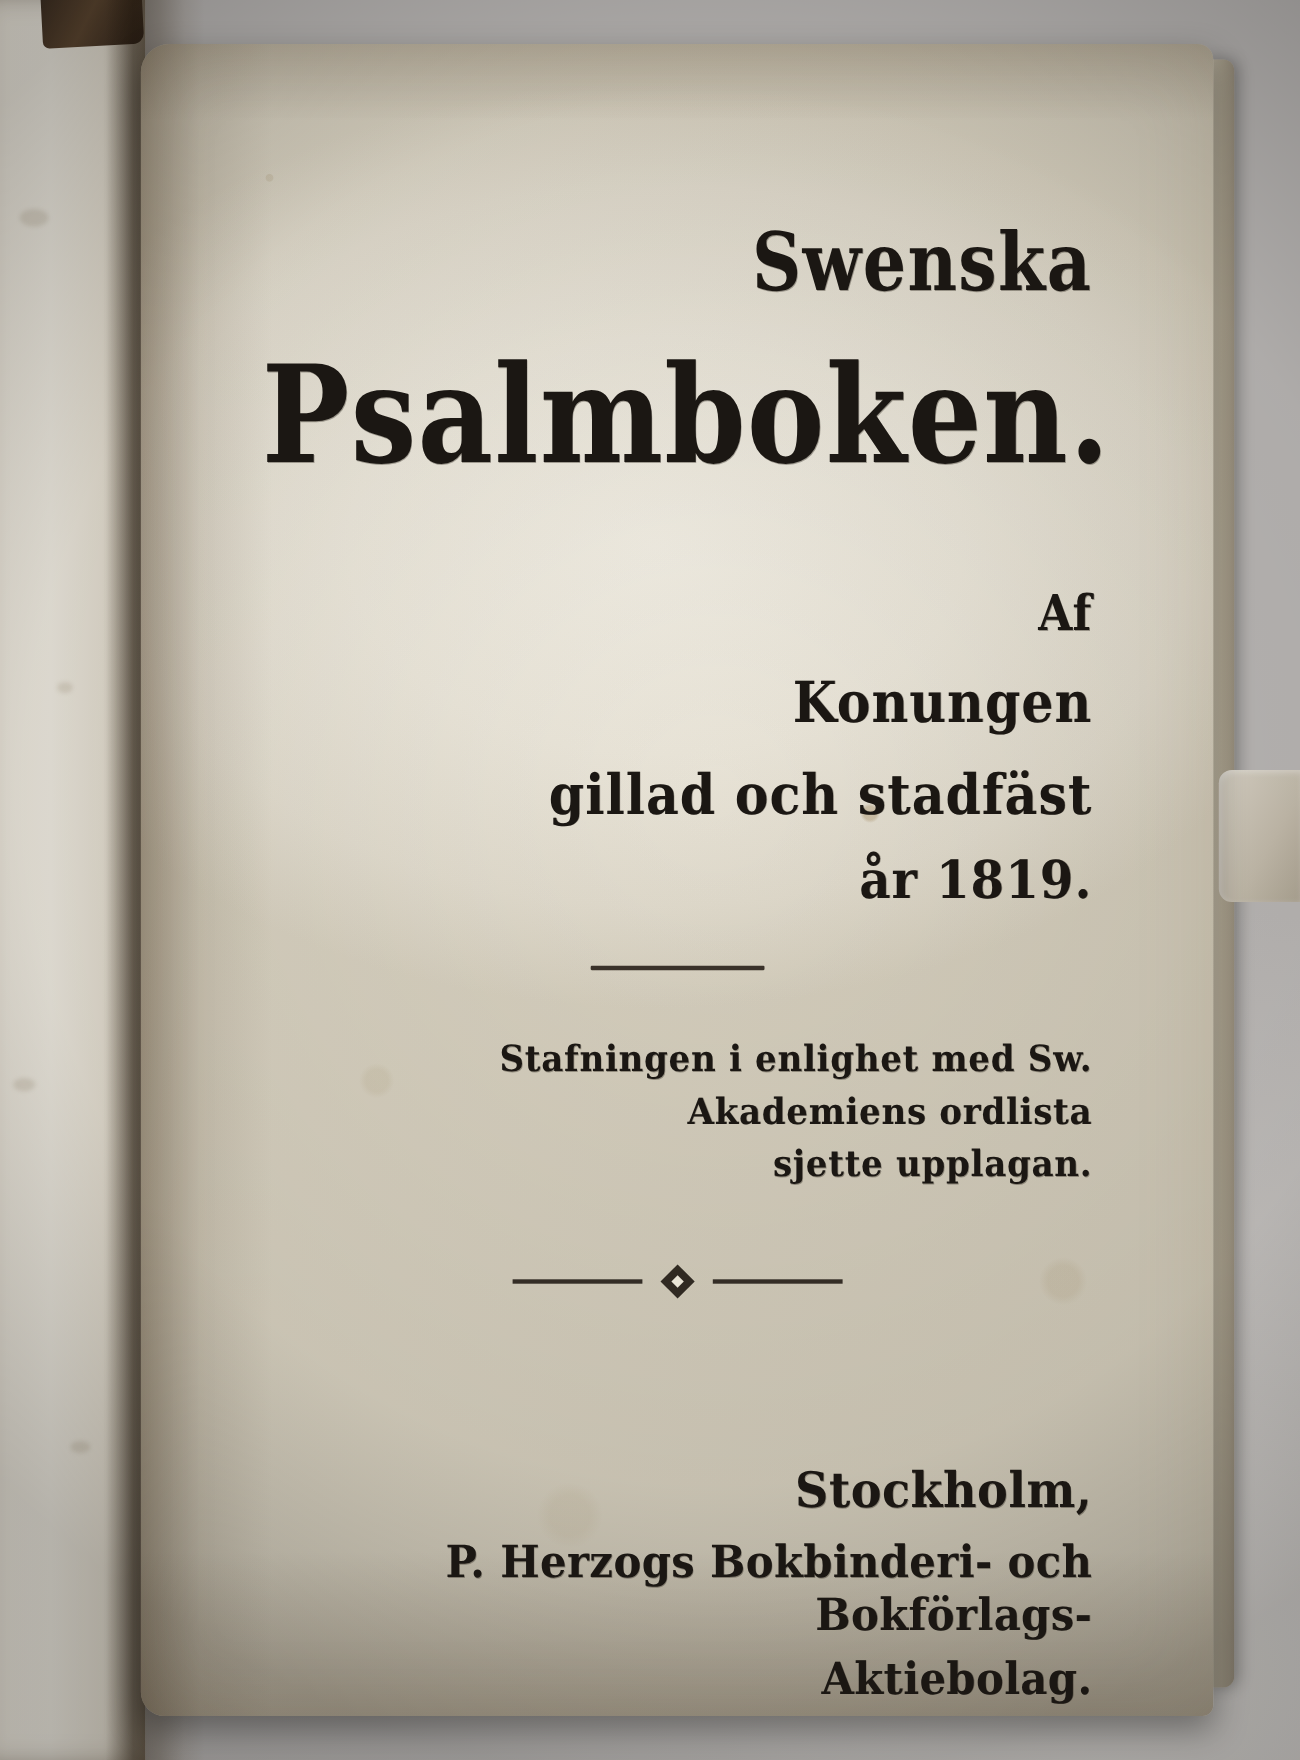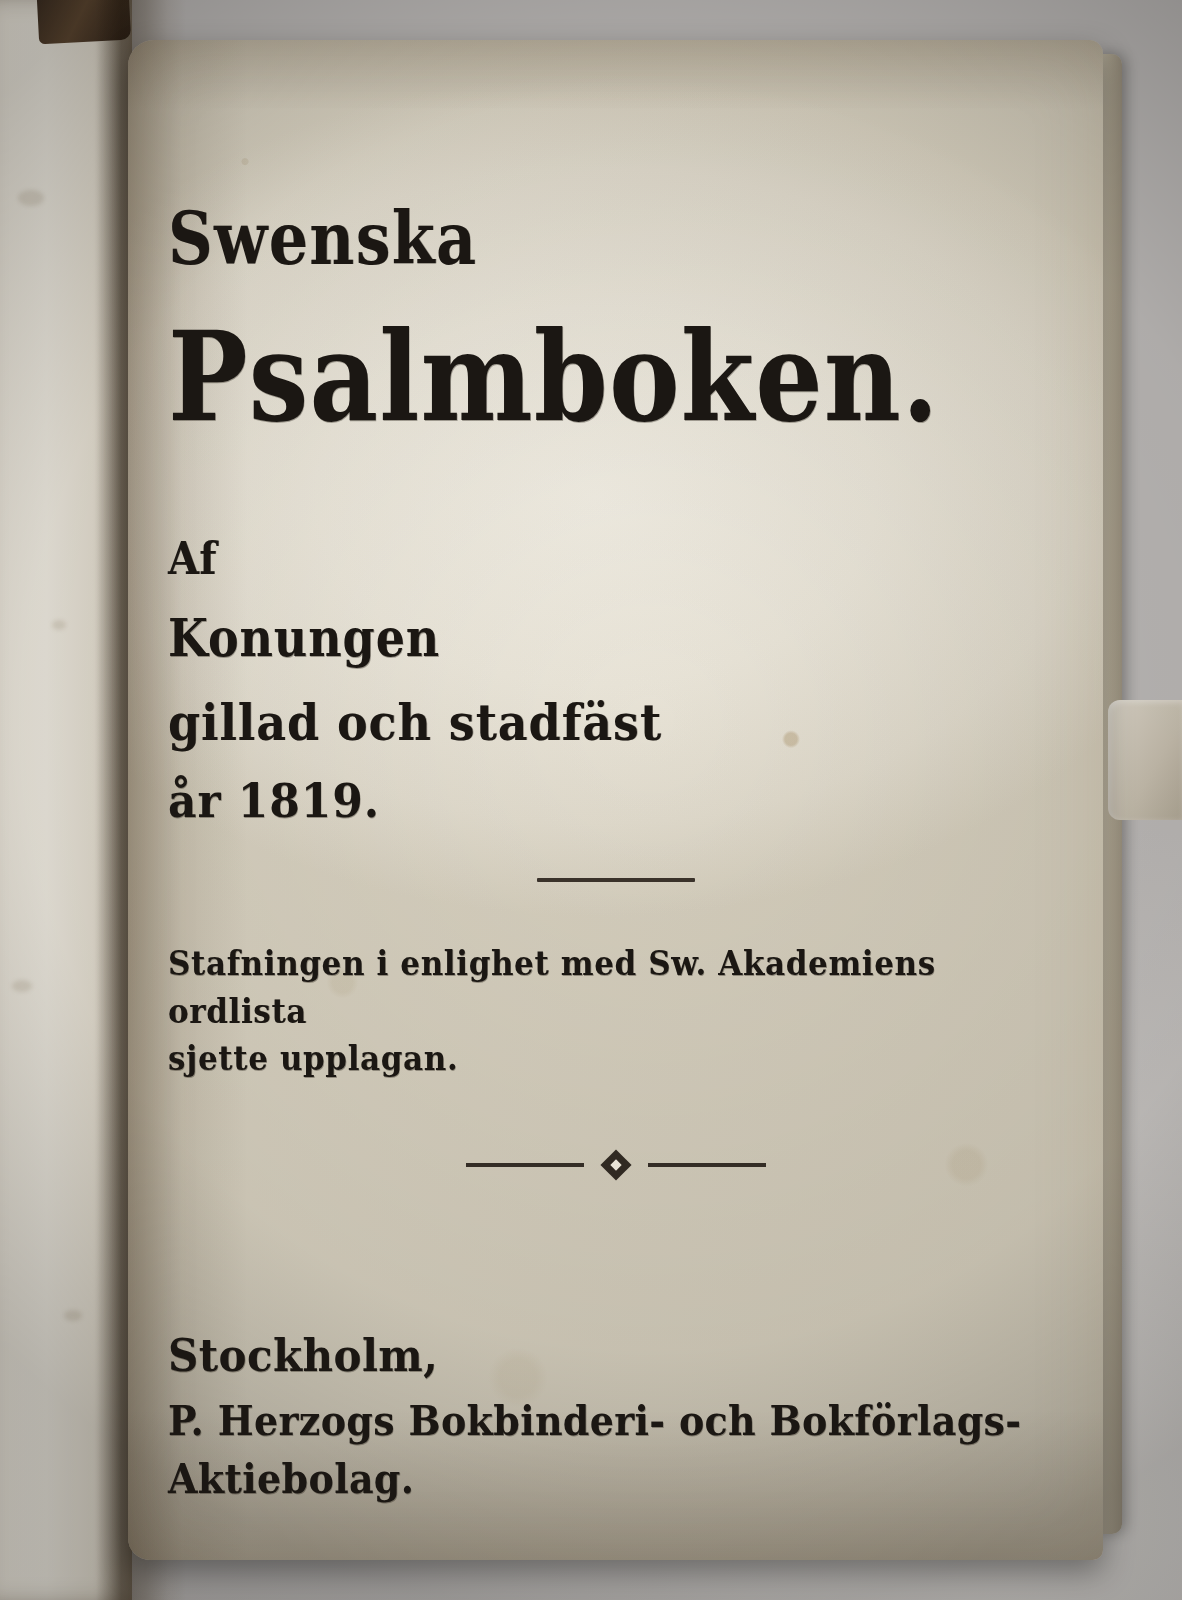--- a/index.html
+++ b/index.html
@@ -137,22 +137,22 @@
     height: 120px;
     background: linear-gradient(120deg, #d9d3c6 0%, #c3bbab 60%, #ada493 100%);
     border-radius: 12px 0 0 12px;
     box-shadow: inset 2px 2px 6px rgba(255,255,255,0.35);
   }
 
   
   .text-block {
     position: relative;
     z-index: 3;
-    padding: 0 40px;
-    text-align: left;
+    padding: 0 110px;
+    text-align: right;
     color: #1b1713;
   }
 
   .fraktur {
     font-family: "DejaVu Serif", serif;
     font-weight: 700;
     letter-spacing: 0.02em;
     text-shadow: 0.6px 0.6px 0 rgba(30,22,14,0.35);
   }
 

